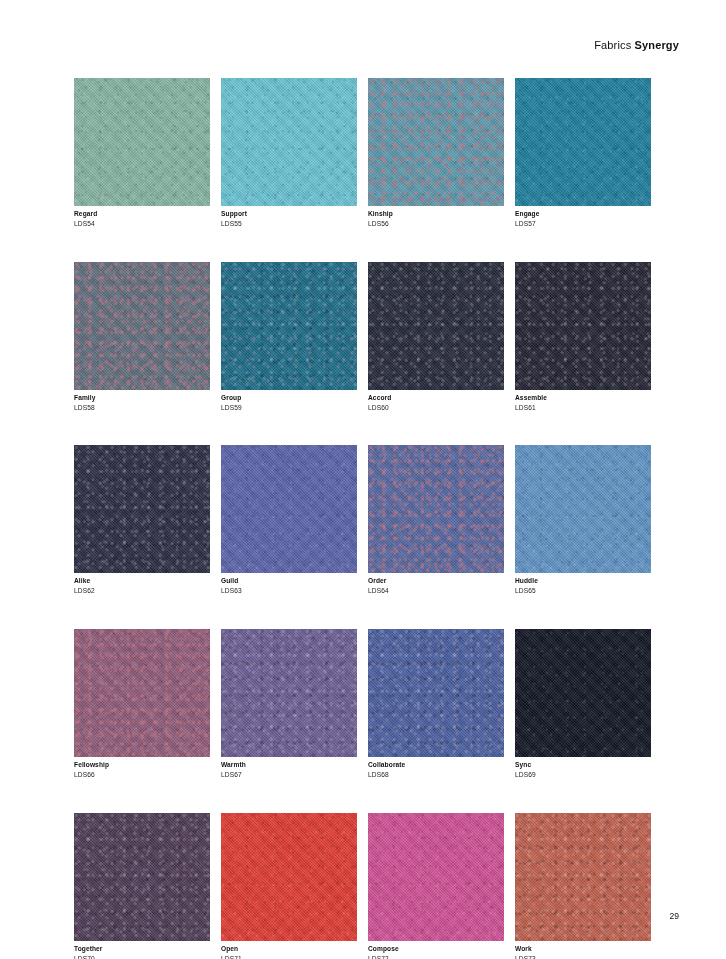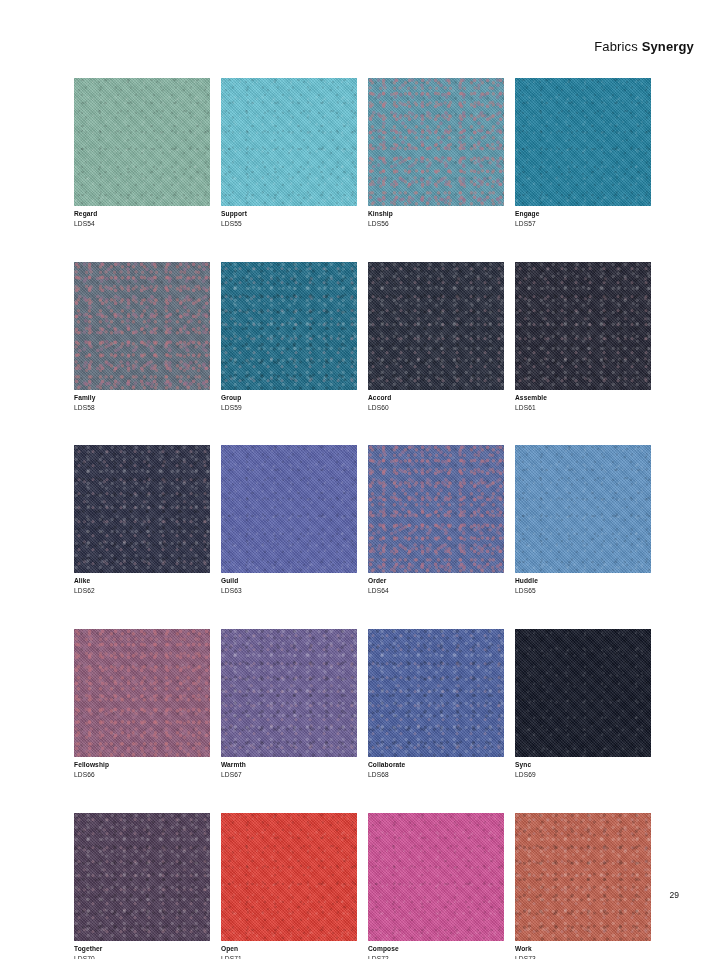--- a/index.html
+++ b/index.html
@@ -14,22 +14,22 @@
     position: relative;
     font-family: "Liberation Sans", sans-serif;
     color: #1a1a1a;
     overflow: hidden;
   }
 
   
   #page-header {
     position: absolute;
     top: 40px;
-    right: 32px;
-    font-size: 13px;
+    right: 47px;
+    font-size: 11px;
     letter-spacing: 0.15px;
     color: #111111;
     line-height: 1;
     white-space: nowrap;
   }
   #page-header .hdr-collection {
     font-weight: 700;
   }
   #page-header .hdr-label {
     font-weight: 400;
@@ -141,21 +141,21 @@
     font-size: 6.6px;
     font-weight: 400;
     letter-spacing: 0.1px;
     color: #222222;
   }
 
   
   #page-number {
     position: absolute;
     right: 47px;
-    bottom: 60px;
+    bottom: 39px;
     font-size: 8.5px;
     color: #111111;
     line-height: 1;
   }
 </style>
 </head>
 <body>
 
 <div id="page-header">
   <span class="hdr-label">Fabrics</span>

